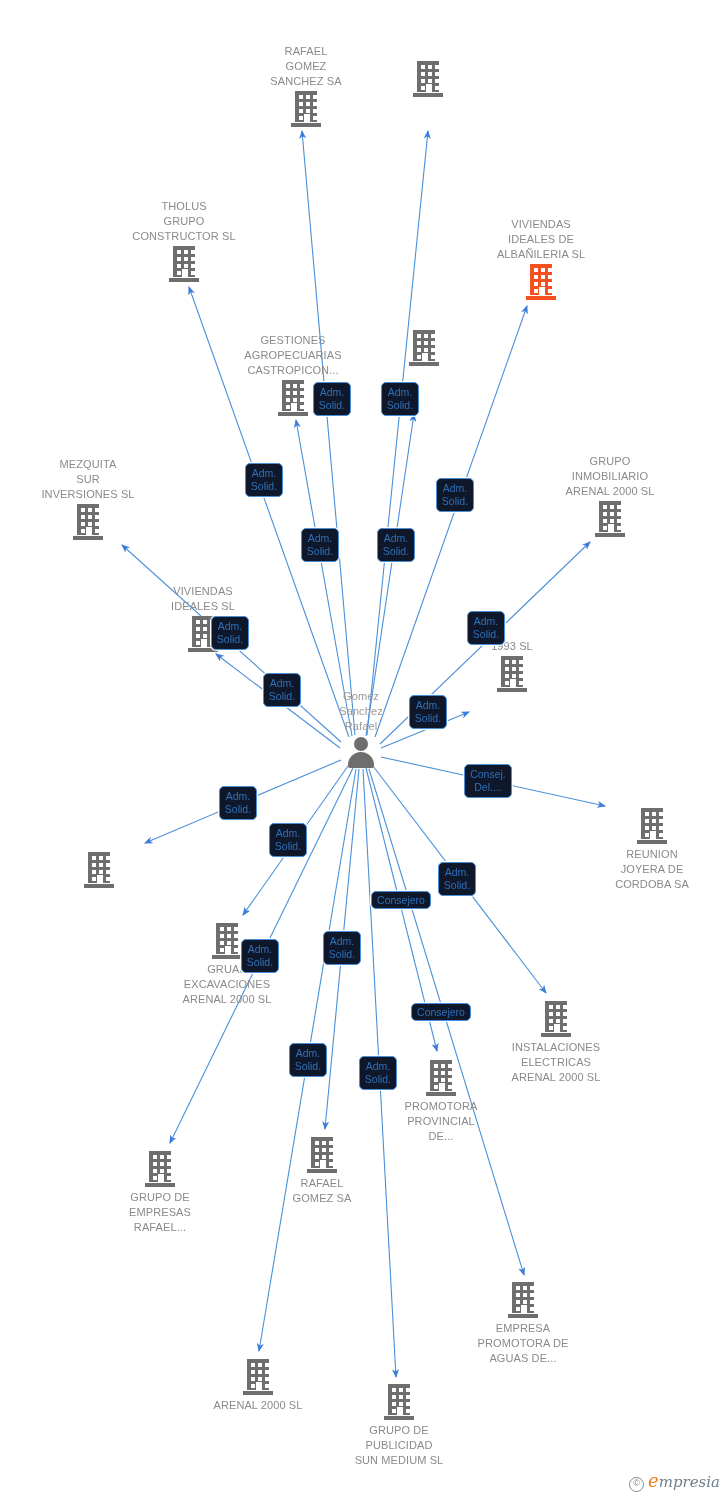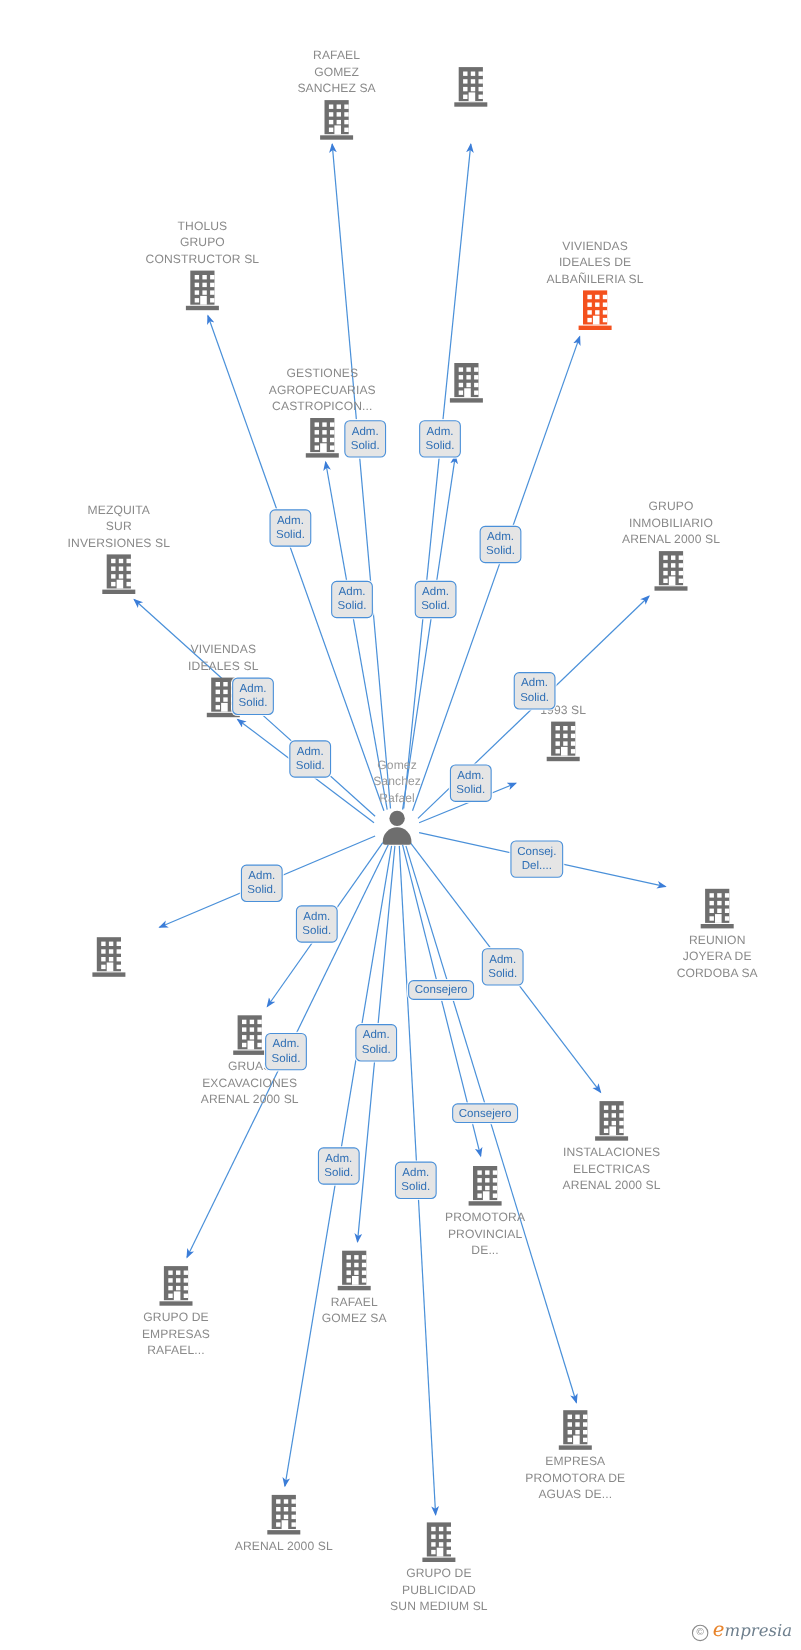--- a/index.html
+++ b/index.html
@@ -74,21 +74,21 @@
   .prs .torso{
     position:absolute;left:3px;top:16px;width:26px;height:16px;
     background:#6e6e6e;
     border-radius:13px 13px 2px 2px;
   }
 
   
   .badge{
     position:absolute;
     box-sizing:border-box;
-    background:#e5e5e5;
+    background:#0f172a;
     border:1px solid #4a90d9;
     border-radius:5px;
     color:#2f6fb5;
     font-size:10.5px;
     line-height:13px;
     text-align:center;
     padding:3px 5px;
     white-space:pre-line;
     box-shadow:0 0 0 1px rgba(255,255,255,.9);
   }
@@ -174,21 +174,21 @@
       </div>
       <div class="node lbl-above" style="left: 293px; top: 333px;">
         <span class="lbl">GESTIONES
 AGROPECUARIAS
 CASTROPICON...</span>
         <span class="ico"><span class="bld"><span class="body"></span><span class="base"></span><span class="win" style="left: 8px; top: 4px;"></span><span class="win" style="left: 15px; top: 4px;"></span><span class="win" style="left: 22px; top: 4px;"></span><span class="win" style="left: 8px; top: 11px;"></span><span class="win" style="left: 15px; top: 11px;"></span><span class="win" style="left: 22px; top: 11px;"></span><span class="win" style="left: 8px; top: 18px;"></span><span class="win" style="left: 15px; top: 18px;"></span><span class="win" style="left: 22px; top: 18px;"></span><span class="win" style="left: 8px; top: 25px;"></span><span class="win" style="left: 22px; top: 25px;"></span><span class="win" style="left: 13px; top: 23px; width: 6px; height: 8px;"></span></span></span>
       </div>
       <div class="node lbl-above" style="left: 424px; top: 328px;">
         <span class="ico"><span class="bld"><span class="body"></span><span class="base"></span><span class="win" style="left: 8px; top: 4px;"></span><span class="win" style="left: 15px; top: 4px;"></span><span class="win" style="left: 22px; top: 4px;"></span><span class="win" style="left: 8px; top: 11px;"></span><span class="win" style="left: 15px; top: 11px;"></span><span class="win" style="left: 22px; top: 11px;"></span><span class="win" style="left: 8px; top: 18px;"></span><span class="win" style="left: 15px; top: 18px;"></span><span class="win" style="left: 22px; top: 18px;"></span><span class="win" style="left: 8px; top: 25px;"></span><span class="win" style="left: 22px; top: 25px;"></span><span class="win" style="left: 13px; top: 23px; width: 6px; height: 8px;"></span></span></span>
       </div>
-      <div class="node lbl-above" style="left: 108px; top: 457px; text-align: center;">
+      <div class="node lbl-above" style="left: 88px; top: 457px; text-align: center;">
         <span class="lbl">MEZQUITA
 SUR
 INVERSIONES SL</span>
         <span class="ico"><span class="bld"><span class="body"></span><span class="base"></span><span class="win" style="left: 8px; top: 4px;"></span><span class="win" style="left: 15px; top: 4px;"></span><span class="win" style="left: 22px; top: 4px;"></span><span class="win" style="left: 8px; top: 11px;"></span><span class="win" style="left: 15px; top: 11px;"></span><span class="win" style="left: 22px; top: 11px;"></span><span class="win" style="left: 8px; top: 18px;"></span><span class="win" style="left: 15px; top: 18px;"></span><span class="win" style="left: 22px; top: 18px;"></span><span class="win" style="left: 8px; top: 25px;"></span><span class="win" style="left: 22px; top: 25px;"></span><span class="win" style="left: 13px; top: 23px; width: 6px; height: 8px;"></span></span></span>
       </div>
       <div class="node lbl-above" style="left: 610px; top: 454px;">
         <span class="lbl">GRUPO
 INMOBILIARIO
 ARENAL 2000 SL</span>
         <span class="ico"><span class="bld"><span class="body"></span><span class="base"></span><span class="win" style="left: 8px; top: 4px;"></span><span class="win" style="left: 15px; top: 4px;"></span><span class="win" style="left: 22px; top: 4px;"></span><span class="win" style="left: 8px; top: 11px;"></span><span class="win" style="left: 15px; top: 11px;"></span><span class="win" style="left: 22px; top: 11px;"></span><span class="win" style="left: 8px; top: 18px;"></span><span class="win" style="left: 15px; top: 18px;"></span><span class="win" style="left: 22px; top: 18px;"></span><span class="win" style="left: 8px; top: 25px;"></span><span class="win" style="left: 22px; top: 25px;"></span><span class="win" style="left: 13px; top: 23px; width: 6px; height: 8px;"></span></span></span>

